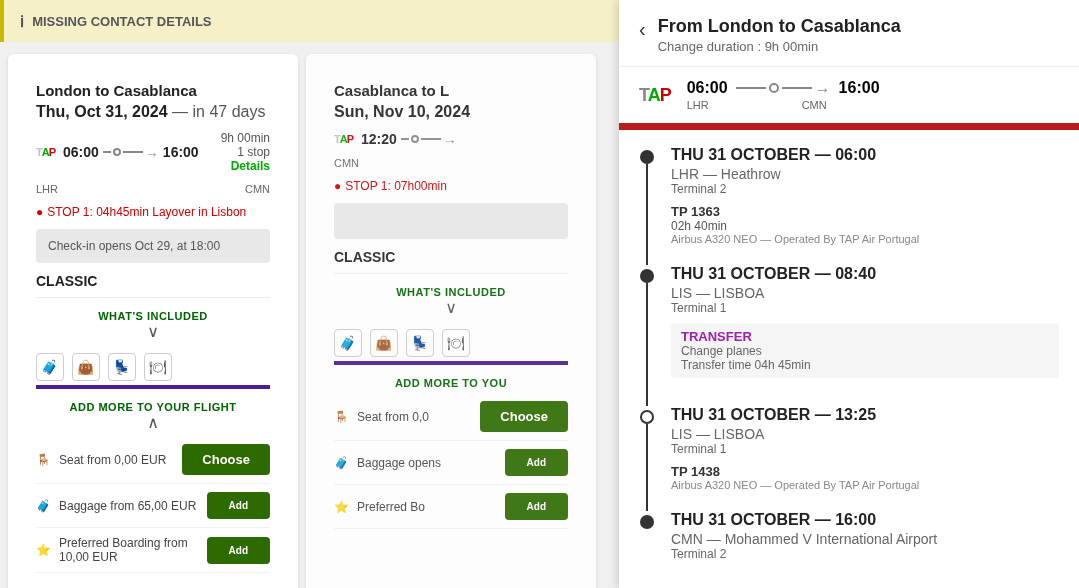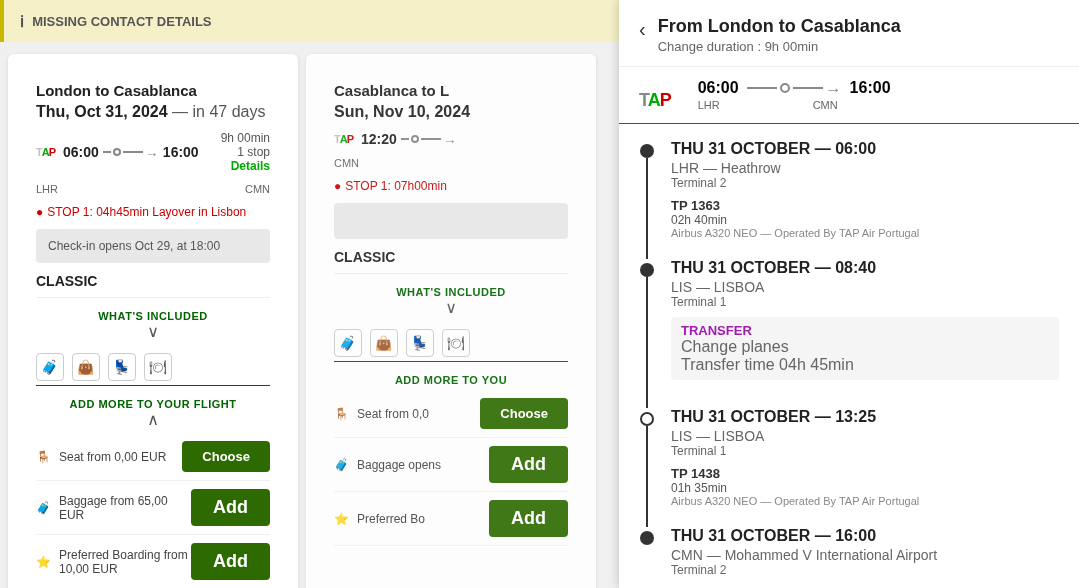--- a/index.html
+++ b/index.html
@@ -148,21 +148,21 @@
       border: 1px solid #ccc;
       border-radius: 4px;
       display: flex;
       align-items: center;
       justify-content: center;
       font-size: 14px;
       color: #555;
     }
 
     .add-more-section {
-      border-top: 1px solid #4c1d95;
+      border-top: 4px solid #4c1d95;
       padding-top: 8px;
     }
 
     .add-item-row {
       display: flex;
       align-items: center;
       justify-content: space-between;
       padding: 8px 0;
       border-bottom: 1px solid #f0f0f0;
     }
@@ -185,21 +185,21 @@
       font-weight: bold;
       cursor: pointer;
     }
 
     .btn-add {
       background: #2d6a00;
       color: #fff;
       border: none;
       border-radius: 4px;
       padding: 8px 22px;
-      font-size: 18px;
+      font-size: 10px;
       font-weight: bold;
       cursor: pointer;
     }
 
     .chevron-down { font-size: 16px; color: #555; }
     .chevron-up { font-size: 16px; color: #555; }
 
     
     .right-panel {
       position: absolute;
@@ -236,24 +236,24 @@
     }
 
     .detail-subtitle {
       font-size: 13px;
       color: #666;
       margin-top: 2px;
     }
 
     .detail-flight-summary {
       display: flex;
-      align-items: flex-end;
-      gap: 27px;
+      align-items: center;
+      gap: 16px;
       padding: 12px 20px;
-      border-bottom: 1px solid #b91c1c;
+      border-bottom: 7px solid #b91c1c;
     }
 
     .detail-tap-logo {
       font-size: 13px;
       font-weight: bold;
       letter-spacing: -1px;
     }
 
     .detail-times {
       display: flex;
@@ -359,21 +359,21 @@
       margin-bottom: 8px;
     }
 
     .timeline-transfer-title {
       font-size: 13px;
       font-weight: bold;
       color: #a21caf;
     }
 
     .timeline-transfer-sub {
-      font-size: 16px;
+      font-size: 12px;
       color: #666;
     }
   </style>
 </head>
 <body>
 
 <div class="left-panel">
 
   <div class="missing-banner">
     <span style="font-size:16px;">ℹ</span>
@@ -623,21 +623,20 @@
       </div>
       <div class="timeline-content">
         <div class="timeline-date">THU 31 OCTOBER — 13:25</div>
         <div class="timeline-airport">
           <span>LIS</span>
           <span>—</span>
           <span>LISBOA</span>
         </div>
         <div class="timeline-terminal">Terminal 1</div>
         <div class="timeline-flight-info">TP 1438</div>
-        <div class="timeline-duration">01h 35min</div>
         <div class="timeline-aircraft">Airbus A320 NEO — Operated By TAP Air Portugal</div>
       </div>
     </div>
 
     <div class="timeline-item">
       <div class="timeline-dot-col">
         <div class="timeline-dot"></div>
       </div>
       <div class="timeline-content">
         <div class="timeline-date">THU 31 OCTOBER — 16:00</div>

